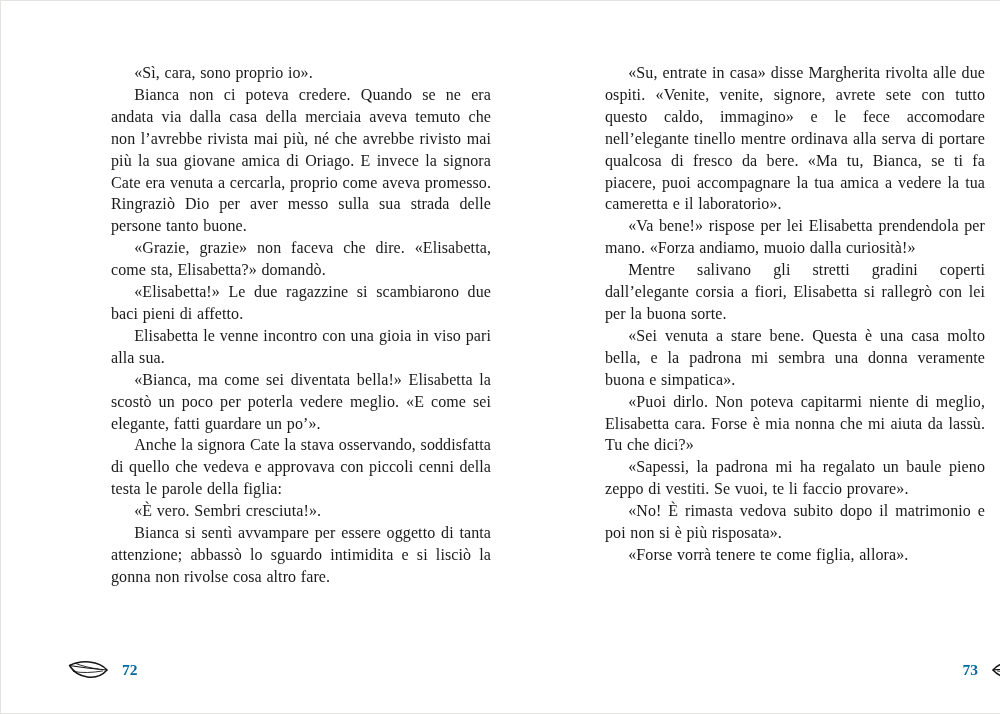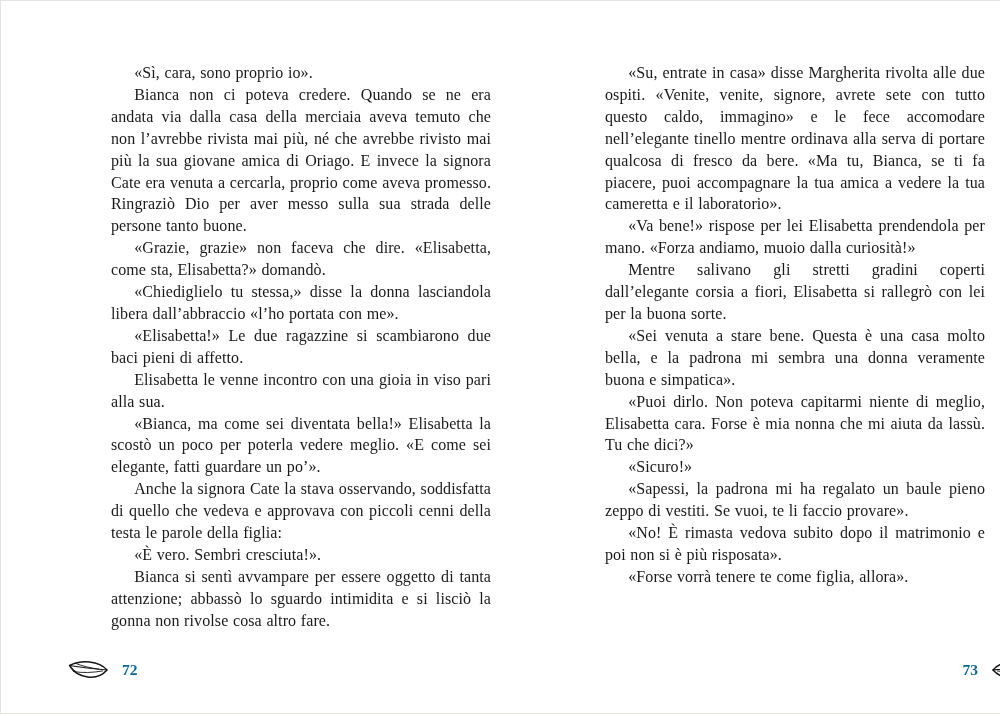--- a/index.html
+++ b/index.html
@@ -64,21 +64,20 @@
 </head>
 <body>
 
 <div class="spread">
 
   <div class="page left">
     <div class="text-column">
       <p>«Sì, cara, sono proprio io».</p>
       <p>Bianca non ci poteva credere. Quando se ne era andata via dalla casa della merciaia aveva temuto che non l’avrebbe rivista mai più, né che avrebbe rivisto mai più la sua giovane amica di Oriago. E invece la signora Cate era venuta a cercarla, proprio come aveva promesso. Ringraziò Dio per aver messo sulla sua strada delle persone tanto buone.</p>
       <p>«Grazie, grazie» non faceva che dire. «Elisabetta, come sta, Elisabetta?» domandò.</p>
-      <p>«Chiediglielo tu stessa,» disse la donna lasciandola libera dall’abbraccio «l’ho portata con me».</p>
       <p>«Elisabetta!» Le due ragazzine si scambiarono due baci pieni di affetto.</p>
       <p>Elisabetta le venne incontro con una gioia in viso pari alla sua.</p>
       <p>«Bianca, ma come sei diventata bella!» Elisabetta la scostò un poco per poterla vedere meglio. «E come sei elegante, fatti guardare un po’».</p>
       <p>Anche la signora Cate la stava osservando, soddisfatta di quello che vedeva e approvava con piccoli cenni della testa le parole della figlia:</p>
       <p>«È vero. Sembri cresciuta!».</p>
       <p>Bianca si sentì avvampare per essere oggetto di tanta attenzione; abbassò lo sguardo intimidita e si lisciò la gonna non rivolse cosa altro fare.</p>
     </div>
     <div class="page-footer">
       <span class="ornament">
         <svg width="40" height="24" viewBox="0 0 40 24" aria-hidden="true">
@@ -94,21 +93,20 @@
     </div>
   </div>
 
   <div class="page right">
     <div class="text-column">
       <p>«Su, entrate in casa» disse Margherita rivolta alle due ospiti. «Venite, venite, signore, avrete sete con tutto questo caldo, immagino» e le fece accomodare nell’elegante tinello mentre ordinava alla serva di portare qualcosa di fresco da bere. «Ma tu, Bianca, se ti fa piacere, puoi accompagnare la tua amica a vedere la tua cameretta e il laboratorio».</p>
       <p>«Va bene!» rispose per lei Elisabetta prendendola per mano. «Forza andiamo, muoio dalla curiosità!»</p>
       <p>Mentre salivano gli stretti gradini coperti dall’elegante corsia a fiori, Elisabetta si rallegrò con lei per la buona sorte.</p>
       <p>«Sei venuta a stare bene. Questa è una casa molto bella, e la padrona mi sembra una donna veramente buona e simpatica».</p>
       <p>«Puoi dirlo. Non poteva capitarmi niente di meglio, Elisabetta cara. Forse è mia nonna che mi aiuta da lassù. Tu che dici?»</p>
-      <p>«Sicuro!»</p>
       <p>«Sapessi, la padrona mi ha regalato un baule pieno zeppo di vestiti. Se vuoi, te li faccio provare».</p>
       <p>«No! È rimasta vedova subito dopo il matrimonio e poi non si è più risposata».</p>
       <p>«Forse vorrà tenere te come figlia, allora».</p>
     </div>
     <div class="page-footer">
       <span class="page-number">73</span>
       <span class="ornament">
         <svg width="40" height="24" viewBox="0 0 40 24" aria-hidden="true">
           <g fill="none" stroke="#141414" stroke-width="1.5" stroke-linecap="round" stroke-linejoin="round">
             <path d="M39 12 C 31 2.5, 13 1.5, 1.5 7.5 C 9.5 20.5, 29 23.5, 39 12 Z"></path>

